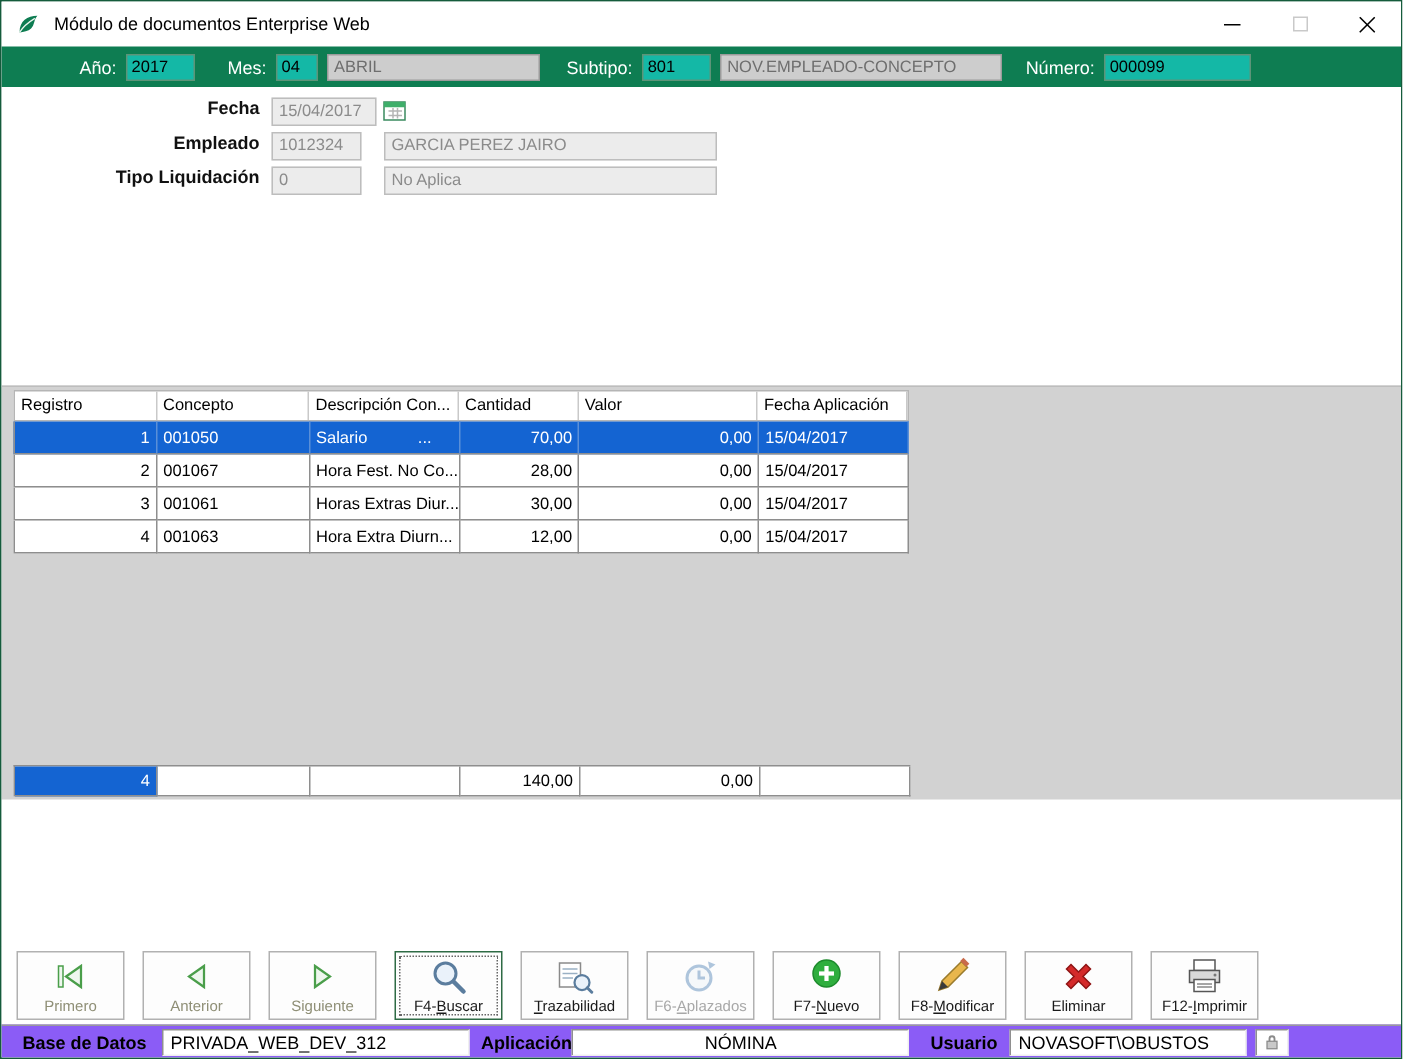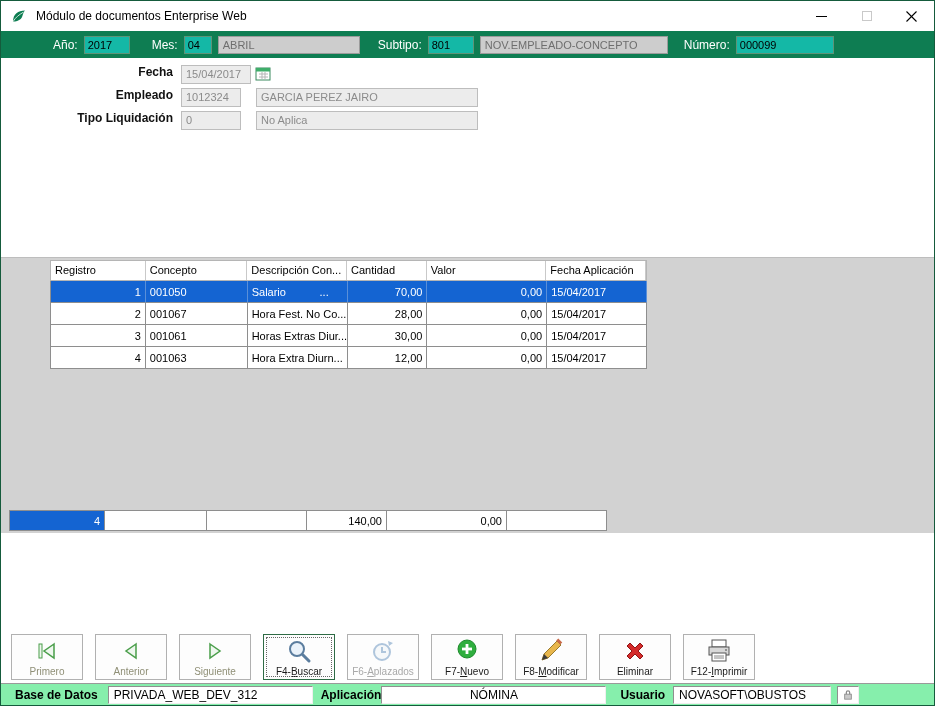--- a/index.html
+++ b/index.html
@@ -26,21 +26,21 @@
   
   .form-area { height:199px; padding-top:7px; background:#fff; flex:0 0 auto; }
   .form-row { display:flex; align-items:flex-start; margin-bottom:4px; }
   .form-label { width:180px; text-align:right; font-weight:bold; font-size:12px; color:#111; padding-right:8px; white-space:nowrap; }
   .field { background:#ececec; border:1px solid #bdbdbd; color:#8b8b8b; font-size:11px; height:19px; line-height:17px; padding:0 4px; overflow:hidden; white-space:nowrap; }
   .fw70{width:70px}.fw60{width:60px}.fw222{width:222px}.fmL15{margin-left:15px}
   .cal-btn { margin-left:4px; width:18px; height:17px; border:none; background:transparent; display:flex; align-items:center; cursor:pointer; }
 
   
   .grid-area { height:276px; background:#d2d2d2; border-top:1px solid #bdbdbd; position:relative; padding:2px 0 0 8px; flex:0 0 auto; }
-  .grid { width:597px; font-size:11px; color:#000;margin-left:41px; }
+  .grid { width:597px; font-size:11px; color:#000; }
   .grid-header { display:flex; background:#fff; border:1px solid #b5b5b5; }
   .gh-cell { height:19px; line-height:17px; padding:1px 4px; border-right:1px solid #c9c9c9; overflow:hidden; white-space:nowrap; }
   .grid-row { display:flex; background:#fff; border-left:1px solid #8e8e8e; }
   .g-cell { height:22px; line-height:20px; padding:1px 4px; border-right:1px solid #8e8e8e; border-bottom:1px solid #8e8e8e; overflow:hidden; white-space:pre; }
   .c0{width:95px}.c1{width:102px}.c2{width:100px}.c3{width:80px}.c4{width:120px}.c5{width:100px}
   .ar{text-align:right}
   .grid-row.selected { background:#1464d2; color:#fff; }
   .grid-row.selected .g-cell { border-right-color:#5a8fd8; }
   .summary-row { position:absolute; left:8px; bottom:2px; display:flex; font-size:11px; background:#fff; border-left:1px solid #8e8e8e; border-top:1px solid #8e8e8e; }
   .s-cell { height:20px; line-height:18px; padding:1px 4px; border-right:1px solid #8e8e8e; border-bottom:1px solid #8e8e8e; overflow:hidden; white-space:nowrap; }
@@ -52,21 +52,21 @@
   .toolbar { height:52px; display:flex; align-items:center; padding-left:10px; gap:12px; background:#fff; flex:0 0 auto; }
   .tb-btn { width:72px; height:46px; background:#fdfdfd; border:1px solid #b1b1b1; display:flex; flex-direction:column; align-items:center; justify-content:center; gap:2px; font-family:inherit; font-size:10px; color:#1a1a1a; cursor:pointer; padding:2px 0; }
   .tb-btn .lbl { font-size:10px; line-height:11px; white-space:nowrap; }
   .tb-btn.nav .lbl { color:#8f8f76; }
   .tb-btn.focused { border:1px solid #2e6b45; outline:1px dotted #666; outline-offset:-4px; }
   .tb-btn.disabled .lbl { color:#a8a8a8; }
   .tb-btn.disabled { cursor:default; }
   .ticon { height:26px; display:flex; align-items:center; justify-content:center; }
 
   
-  .statusbar { height:22px; border-top:1px solid #9a9a9a; background:#86efac; display:flex; align-items:center; padding-left:14px; font-size:12px; color:#000; flex:0 0 auto; }
+  .statusbar { height:22px; border-top:1px solid #9a9a9a; background:#8b5cf6; display:flex; align-items:center; padding-left:14px; font-size:12px; color:#000; flex:0 0 auto; }
   .sb-label { font-weight:bold; white-space:nowrap; }
   .sb-panel { border:1px solid; border-color:#8f8f8f #efefef #efefef #8f8f8f; height:18px; line-height:16px; padding:0 5px; font-size:12px; overflow:hidden; white-space:nowrap; background:#fff; }
   .sbw205{width:205px; margin-left:10px;}
   .sbw225{width:225px; margin-left:0;text-align:center;}
   .sbw158{width:158px; margin-left:8px;}
   .sb-lock { width:22px; margin-left:6px; display:flex; align-items:center; justify-content:center; }
   .mL12{margin-left:8px}.mL14{margin-left:14px}
 </style>
 </head>
 <body>
@@ -228,20 +228,33 @@
     <button class="tb-btn focused">
       <span class="ticon">
         <svg width="26" height="26" viewBox="0 0 26 26">
           <circle cx="11" cy="11" r="7" fill="#eaf2fa" stroke="#5b7d9e" stroke-width="2"></circle>
           <line x1="16.5" y1="16.5" x2="23" y2="23" stroke="#5b7d9e" stroke-width="3" stroke-linecap="round"></line>
         </svg>
       </span>
       <span class="lbl">F4-<u>B</u>uscar</span>
     </button>
 
+    <button class="tb-btn">
+      <span class="ticon">
+        <svg width="26" height="26" viewBox="0 0 26 26">
+          <rect x="3" y="4" width="14" height="16" fill="#fff" stroke="#8a8a8a"></rect>
+          <line x1="5" y1="8" x2="15" y2="8" stroke="#9ab0c4"></line>
+          <line x1="5" y1="11" x2="15" y2="11" stroke="#9ab0c4"></line>
+          <line x1="5" y1="14" x2="12" y2="14" stroke="#9ab0c4"></line>
+          <circle cx="18" cy="17" r="5" fill="#eaf2fa" stroke="#5b7d9e" stroke-width="1.5"></circle>
+          <line x1="21.5" y1="20.5" x2="24.5" y2="23.5" stroke="#5b7d9e" stroke-width="2" stroke-linecap="round"></line>
+        </svg>
+      </span>
+      <span class="lbl"><u>T</u>razabilidad</span>
+    </button>
 
     <button class="tb-btn disabled">
       <span class="ticon">
         <svg width="26" height="26" viewBox="0 0 26 26" opacity="0.55">
           <circle cx="12" cy="14" r="8" fill="#f0f4f8" stroke="#6f98c2" stroke-width="2"></circle>
           <path d="M12 9 V14 H16" stroke="#6f98c2" stroke-width="2" fill="none"></path>
           <path d="M18 3 L23 5 L19 8 Z" fill="#6f98c2"></path>
         </svg>
       </span>
       <span class="lbl">F6-<u>A</u>plazados</span>

